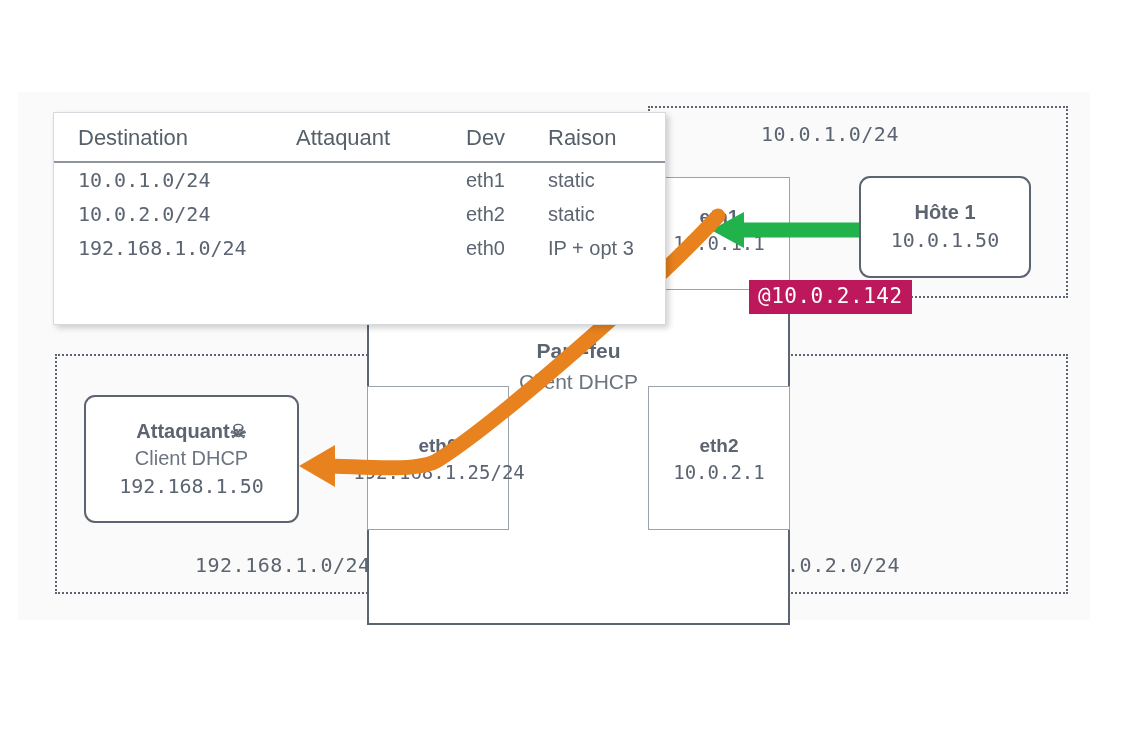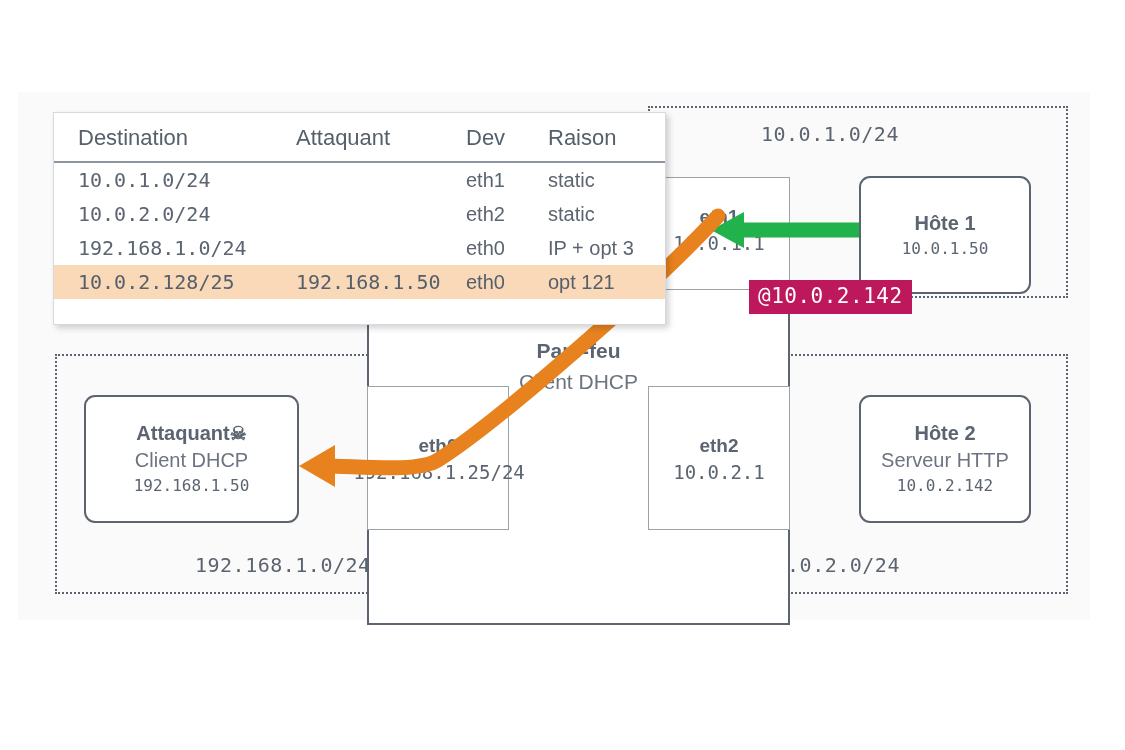--- a/index.html
+++ b/index.html
@@ -77,21 +77,21 @@
     background:#ffffff;
     box-sizing:border-box;
     display:flex;flex-direction:column;
     align-items:center;justify-content:center;
     color:#5b6470;
   }
   .host .h-name{font-size:20px;font-weight:bold;line-height:1.35;}
   .host .h-role{font-size:20px;color:#6b7480;line-height:1.35;}
   .host .h-ip{
     font-family:"DejaVu Sans Mono", monospace;
-    font-size:16px;line-height:1.45;
+    font-size:20px;line-height:1.45;
   }
   .skull{font-size:19px;}
 
   
   #arrows{position:absolute;left:0;top:0;width:1072px;height:528px;
           pointer-events:none;overflow:visible;}
 
   
   #green-badge{
     position:absolute;
@@ -167,38 +167,33 @@
     <div class="iface" style="left:349px;top:294px;width:142px;height:144px;padding-top:48px;">
       <span class="nm">eth0</span>
       <span class="ip" style="position:absolute;left:-41px;width:224px;">192.168.1.25/24</span>
     </div>
 
     <div class="iface" style="left:630px;top:294px;width:142px;height:144px;padding-top:48px;">
       <span class="nm">eth2</span>
       <span class="ip">10.0.2.1</span>
     </div>
 
-    <div class="host" style="left:841px;top:84px;width:172px;height:118px;">
+    <div class="host" style="left:841px;top:84px;width:172px;height:102px;">
       <div class="h-name">Hôte 1</div>
       <div class="h-ip">10.0.1.50</div>
     </div>
 
     <div class="host" style="left:66px;top:303px;width:215px;height:128px;">
       <div class="h-name">
         <span>Attaquant</span><span class="skull">☠</span>
       </div>
       <div class="h-role">Client DHCP</div>
       <div class="h-ip">192.168.1.50</div>
     </div>
 
-    <div class="host" style="left:841px;top:303px;width:172px;height:128px;">
-      <div class="h-name">Hôte 2</div>
-      <div class="h-role">Serveur HTTP</div>
-      <div class="h-ip">10.0.2.142</div>
-    </div>
 
     <svg id="arrows" viewBox="0 0 1072 528">
 
       <g>
         <path d="M841,138 L716,138" stroke="#22b24c" stroke-width="15" fill="none" stroke-linecap="butt"></path>
         <path d="M693,138 L726,120 L726,156 Z" fill="#22b24c"></path>
       </g>
 
       <g>
         <path d="M700,124 C640,190 480,330 420,368 C400,381 340,374 306,374" stroke="#e8821e" stroke-width="15" fill="none" stroke-linecap="round" stroke-linejoin="round"></path>
@@ -232,23 +227,17 @@
           <td class="c-gw"></td>
           <td class="c-dev dev">eth2</td>
           <td class="c-reason reason">static</td>
         </tr>
         <tr>
           <td class="c-dest">192.168.1.0/24</td>
           <td class="c-gw"></td>
           <td class="c-dev dev">eth0</td>
           <td class="c-reason reason">IP + opt 3</td>
         </tr>
-        <tr class="hl">
-          <td class="c-dest">10.0.2.128/25</td>
-          <td class="c-gw">192.168.1.50</td>
-          <td class="c-dev dev">eth0</td>
-          <td class="c-reason reason">opt 121</td>
-        </tr>
       </tbody>
     </table>
   </div>
 
 </div>
 
 </body></html>

